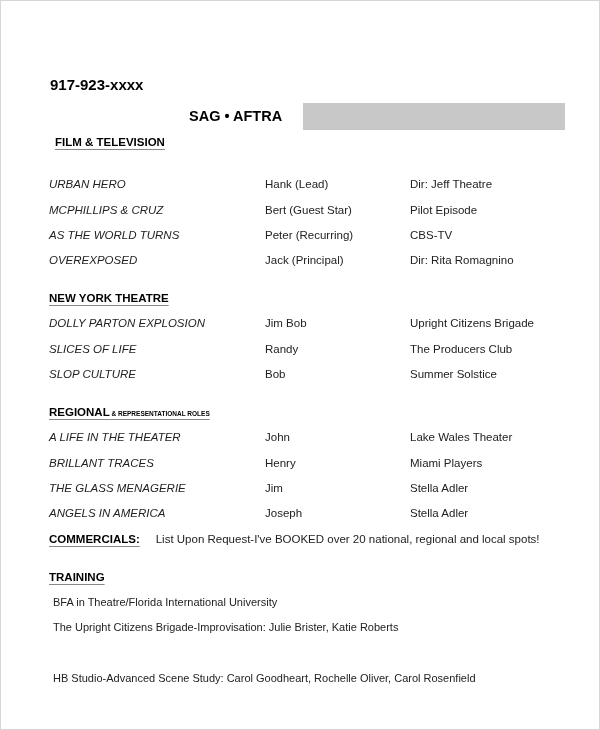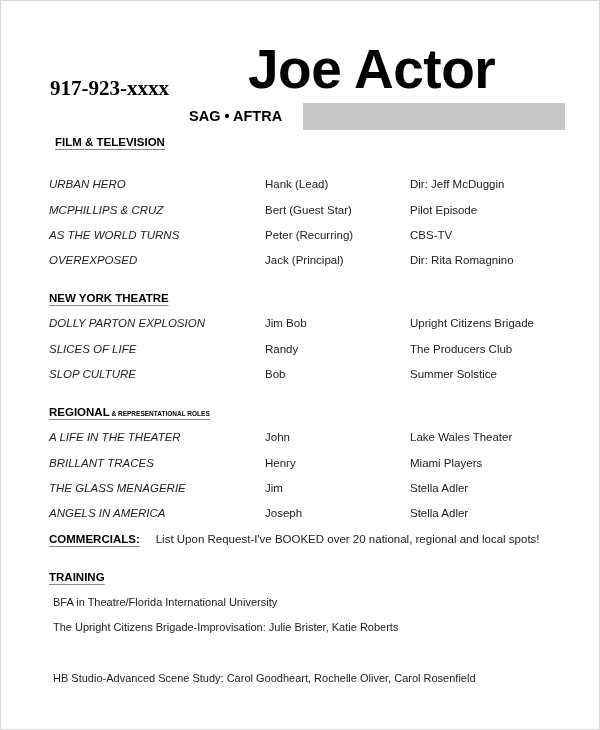--- a/index.html
+++ b/index.html
@@ -10,21 +10,21 @@
     .page {
       position: absolute; left: 0; top: 0; width: 598px; height: 728px;
       border: 1px solid #d6d6d6; background: #fff;
     }
     .abs { position: absolute; white-space: nowrap; }
     .name {
       left: 247px; top: 38px; font-size: 55px; font-weight: bold;
       letter-spacing: -0.5px; color: #000; line-height: 60px;
     }
     .phone {
-      left: 49px; top: 75px; font-size: 21px; font-weight: bold; color: #000; font-family: Liberation Serif, serif;
+      left: 49px; top: 75px; font-size: 15px; font-weight: bold; color: #000;
     }
     .unions {
       left: 188px; top: 107px; font-size: 14.5px; font-weight: bold; color: #000;
     }
     .stats-box {
       left: 302px; top: 102px; width: 262px; height: 27px;
       background: #c8c8c8;
     }
     .stats-text {
       left: 310px; top: 107px; font-size: 11.5px; font-weight: bold; color: #111;
@@ -44,31 +44,30 @@
     .commercials .lbl {
       font-weight: bold; color: #000; text-decoration: underline;
       text-decoration-color: #888; text-underline-offset: 3px; margin-right: 16px;
     }
   </style>
 </head>
 <body>
 
 <div class="page">
 
-  <div class="abs name">Joe Actor</div>
   <div class="abs phone">917-923-xxxx</div>
   <div class="abs unions">SAG • AFTRA</div>
   <div class="abs stats-box"></div>
 
   <div class="abs heading" style="top:135px;padding-left:6px;">FILM &amp; TELEVISION</div>
 
   <div class="abs row" style="top:177px;">
     <span class="c1">URBAN HERO</span>
     <span class="c2">Hank (Lead)</span>
-    <span class="c3">Dir: Jeff McDuggin</span>
+    <span class="c3">Dir: Jeff Theatre</span>
   </div>
   <div class="abs row" style="top:203px;">
     <span class="c1">MCPHILLIPS &amp; CRUZ</span>
     <span class="c2">Bert (Guest Star)</span>
     <span class="c3">Pilot Episode</span>
   </div>
   <div class="abs row" style="top:228px;">
     <span class="c1">AS THE WORLD TURNS</span>
     <span class="c2">Peter (Recurring)</span>
     <span class="c3">CBS-TV</span>

